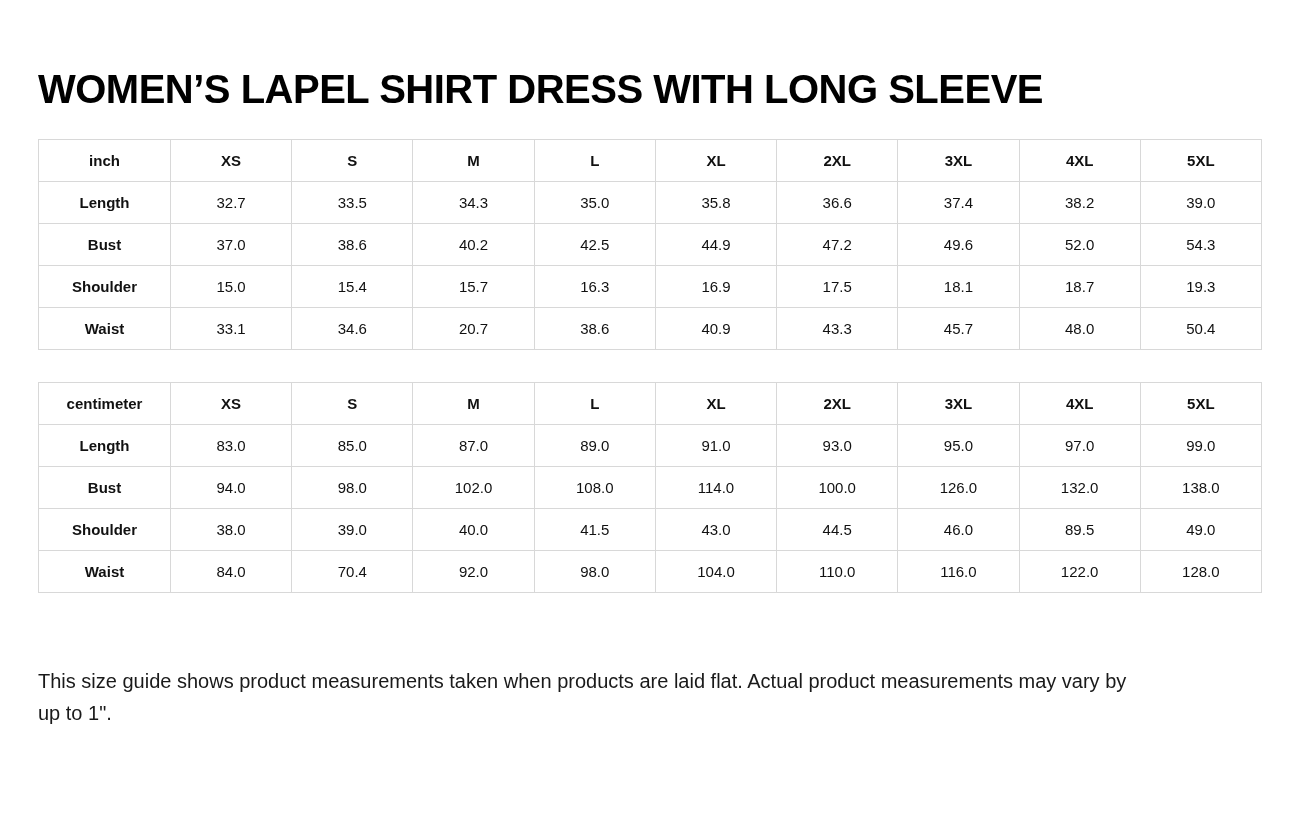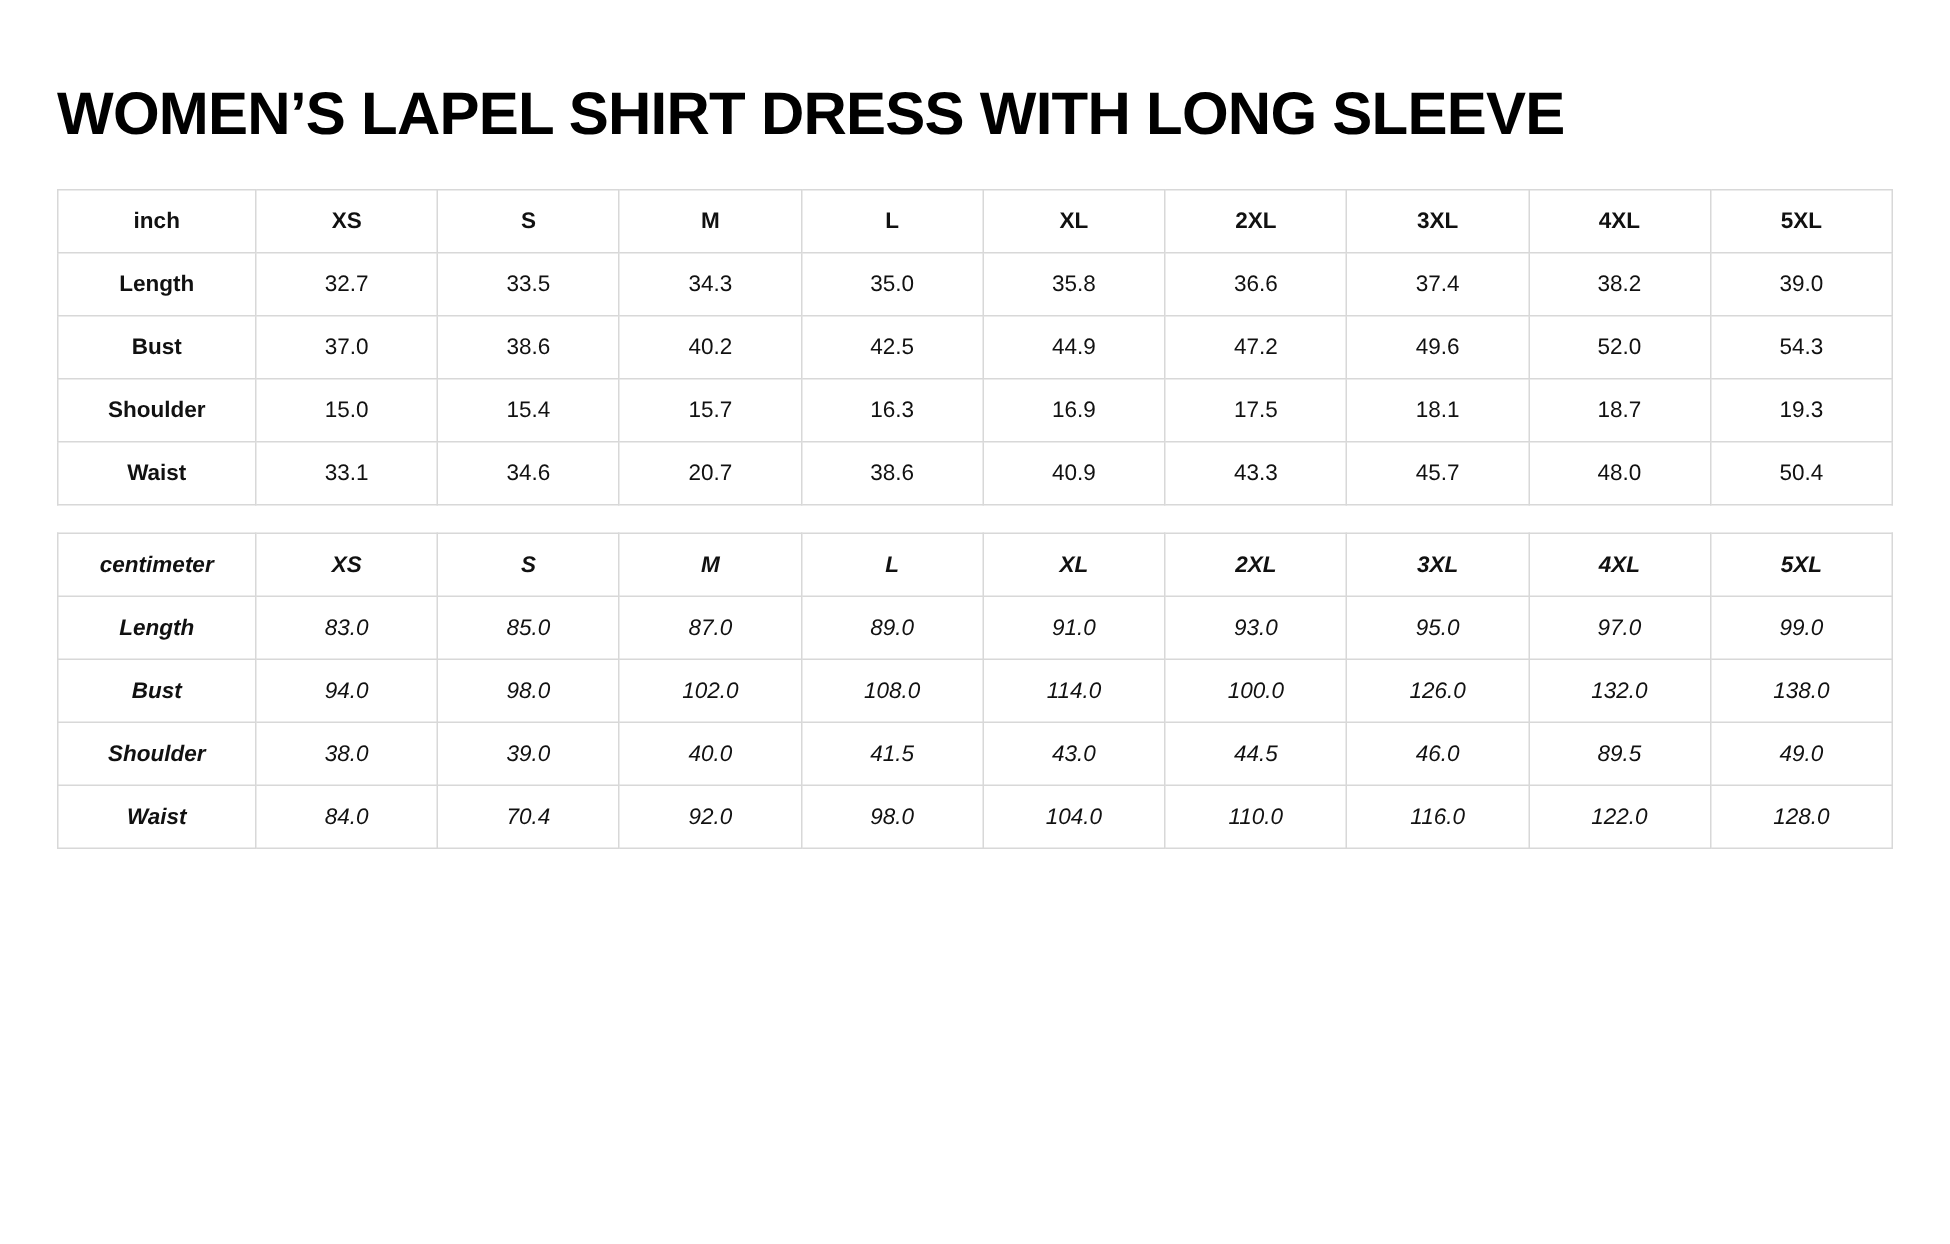--- a/index.html
+++ b/index.html
@@ -12,21 +12,21 @@
     background: #ffffff;
     font-family: "Liberation Sans", sans-serif;
     color: #000000;
     overflow: hidden;
   }
   .page {
     position: relative;
     width: 1300px;
     height: 829px;
     box-sizing: border-box;
-    padding: 0 38px;
+    padding: 13px 38px;
   }
   .page-title {
     font-size: 40px;
     font-weight: bold;
     letter-spacing: -0.5px;
     line-height: 1.1;
     margin: 0;
     padding-top: 54px;
     padding-bottom: 14px;
     color: #000;
@@ -53,21 +53,21 @@
     font-weight: bold;
     font-size: 15px;
   }
   table.size-table tr.head-row th.unit-cell {
     font-weight: bold;
   }
   table.size-table td.row-label {
     font-weight: bold;
   }
   table.size-table col.label-col { width: 132px; }
-  .table-block + .table-block { margin-top: 18px; font-style: italic; }
+  .table-block + .table-block { margin-top: 32px; }
   .note {
     margin-top: 72px;
     font-size: 20px;
     line-height: 1.6;
     color: #1a1a1a;
     max-width: 1110px;
   }
 </style>
 </head>
 <body>
@@ -213,14 +213,15 @@
           <td>104.0</td>
           <td>110.0</td>
           <td>116.0</td>
           <td>122.0</td>
           <td>128.0</td>
         </tr>
       </tbody>
     </table>
   </div>
 
+  <p class="note">This size guide shows product measurements taken when products are laid flat. Actual product measurements may vary by up to 1".</p>
 
 </div>
 
 </body></html>

